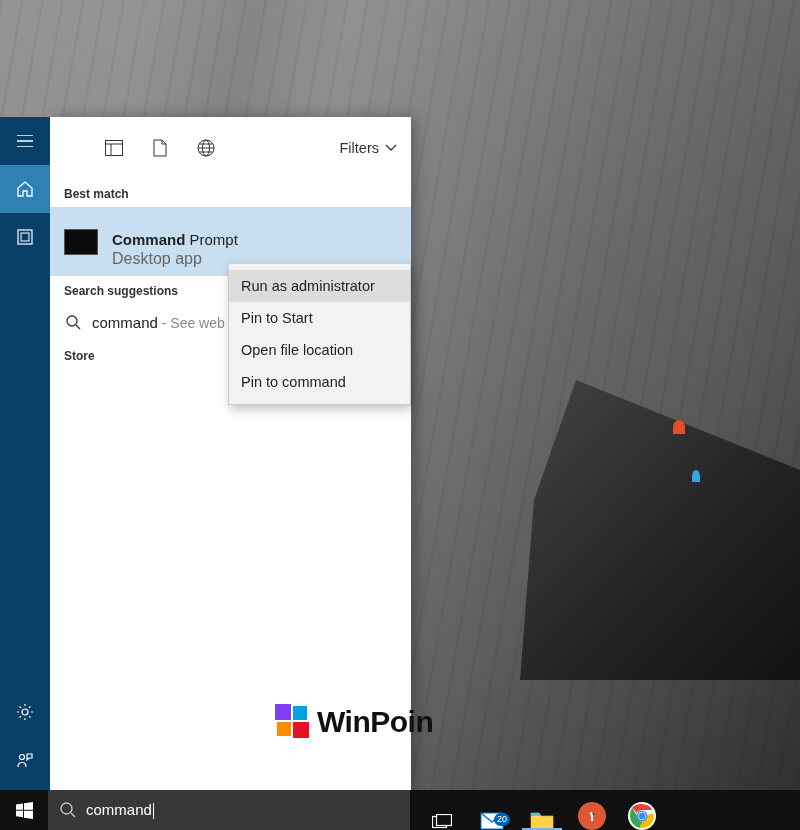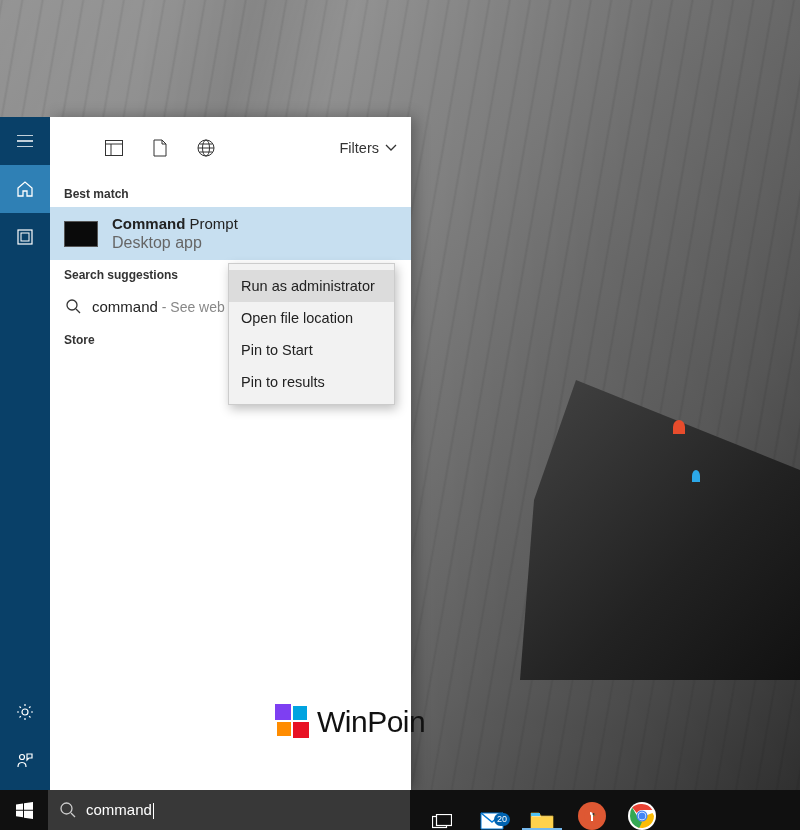--- a/index.html
+++ b/index.html
@@ -48,49 +48,49 @@
       box-shadow: 4px 0 14px rgba(0,0,0,0.3);
     }
     .panel-head { height:62px; display:flex; align-items:center; padding: 0 12px; gap:6px; border-bottom: 0; margin-left: 32px; }
     .head-icon { width:40px; height:40px; display:flex; align-items:center; justify-content:center; cursor:pointer; color:#333; }
     .filters { margin-left:auto; display:flex; align-items:center; gap:6px; color:#333; font-size:14.5px; cursor:pointer; padding:0 2px;}
 
     .section-label { font-size:12px; font-weight:600; color:#333; padding: 8px 14px 6px 14px; }
     
     .result-item { display:flex; align-items:center; padding: 8px 14px; gap:14px; background:#c7dff0; cursor:pointer; }
     .result-thumb { width:34px; height:26px; background:#0a0a0a; border: 1px solid #555; flex-shrink:0;}
-    .result-text { display:flex; flex-direction:column; }
+    .result-text { display:flex; flex-direction:column;margin-top:16px; }
     .result-title { font-size:15px; color:#222; }
     .result-title .bold { font-weight:600; }
     .result-sub { font-size:16px; color:#666; margin-top:2px; }
 
     .suggestion-row { display:flex; align-items:center; padding: 10px 14px; gap:10px; cursor:pointer; font-size:15px; }
     .sugg-icon { width:18px; display:flex; justify-content:center; color:#333; }
     .sugg-q { color:#222; }
     .sugg-hint { color:#888; font-size:14px; }
 
     
     .ctx {
-      position:absolute; left:228px; top:263px; width:167px;
+      position:absolute; left:228px; top:263px; width:183px;
       background:#f2f2f2; border:1px solid #ccc; z-index:20;
       box-shadow: 2px 4px 10px rgba(0,0,0,0.25);
       padding: 6px 0;
     }
     .ctx-item { padding: 8px 12px; font-size:14.5px; color:#222; cursor:pointer; }
     .ctx-item.hover { background:#dcdcdc; }
 
     
     .watermark { position:absolute; left:225px; bottom:50px; display:flex; align-items:center; gap:6px; z-index:12; }
     .wm-logo { width:36px; height:36px; position:relative; }
     .wm-logo span { position:absolute; width:16px; height:16px; }
     .wm1 { left:0; top:0; background:#7e3ff2; }
     .wm2 { left:18px; top:2px; background:#00a3e0; width:14px !important; height:14px !important; }
     .wm3 { left:2px; top:18px; background:#ff8c00; width:14px !important; height:14px !important; }
     .wm4 { left:18px; top:18px; background:#e81123; }
-    .wm-text { font-size:30px; font-weight:400; color:#111; letter-spacing:-0.5px; }
+    .wm-text { font-size:30px; font-weight:700; color:#111; letter-spacing:-0.5px; }
 
     
     .taskbar {
       position:absolute; left:0; bottom:0; width:800px; height:40px;
       background:#101010; display:flex; align-items:stretch; z-index:30;
     }
     .tb-start { width:48px; display:flex; align-items:center; justify-content:center; cursor:pointer; }
     .tb-search { flex: 0 0 362px; background:#383838; display:flex; align-items:center; padding:0 12px; gap:10px; }
     .tb-search-icon { color:#ccc; }
     .tb-search-text { color:#fff; font-size:15px; position:relative; }
@@ -205,23 +205,23 @@
         <span class="wm2"></span>
         <span class="wm3"></span>
         <span class="wm4"></span>
     </div>
     <div class="wm-text">WinPoin</div>
   </div>
 </div>
 
 <div class="ctx">
   <div class="ctx-item hover">Run as administrator</div>
+  <div class="ctx-item">Pin to Start</div>
   <div class="ctx-item">Open file location</div>
-  <div class="ctx-item">Pin to Start</div>
-  <div class="ctx-item">Pin to results</div>
+  <div class="ctx-item">Pin to command</div>
 </div>
 
 <div class="taskbar">
   <div class="tb-start">
     <svg width="17" height="17" viewBox="0 0 17 17">
         <path d="M0 2.4L7 1.4v6.4H0zM8 1.3L17 0v7.8H8zM0 8.8h7v6.4L0 14.2zM8 8.8h9V17l-9-1.3z" fill="#fff"></path>
       </svg>
   </div>
   <div class="tb-search">
     <span class="tb-search-icon">

